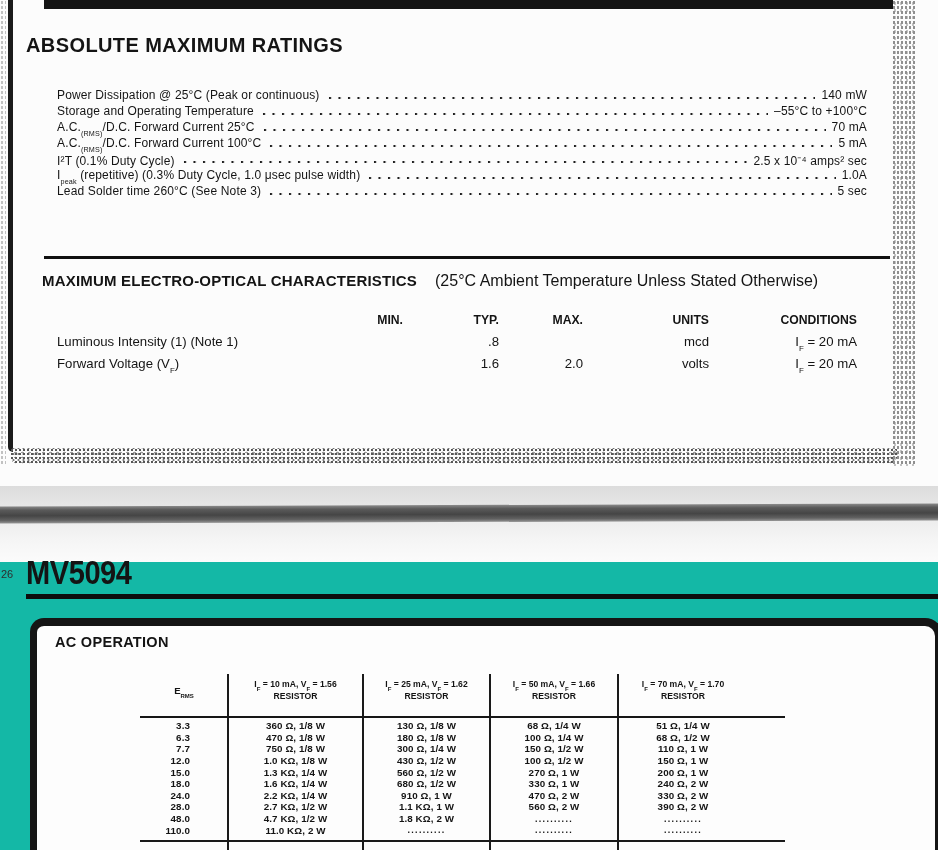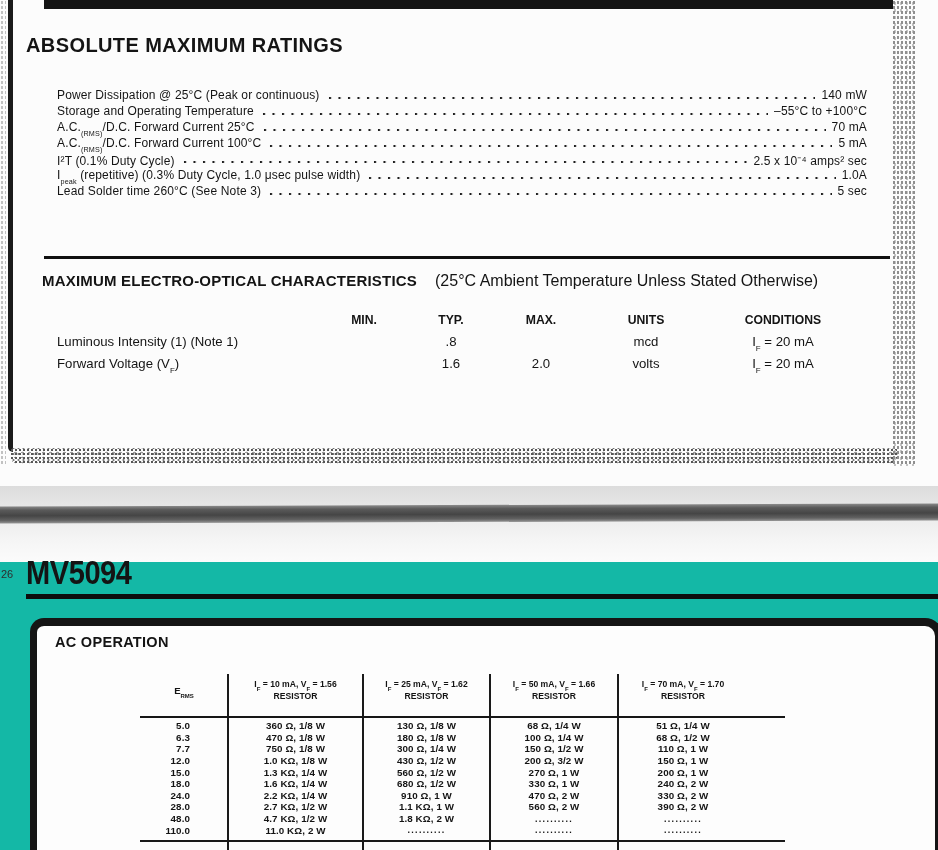--- a/index.html
+++ b/index.html
@@ -47,21 +47,21 @@
   }
   .rline .val{flex:0 0 auto;}
   .rule1{left:44px;top:256px;width:846px;height:3px;background:#101010;}
   .h-eo-row{left:42px;top:272px;display:flex;align-items:baseline;white-space:nowrap;}
   .h-eo{font-size:15px;font-weight:700;letter-spacing:.2px;}
   .h-eo-sub{font-size:16px;margin-left:18px;}
   .eo{left:57px;top:310px;width:800px;}
   .eo-head,.eo-row{display:grid;grid-template-columns:268px 78px 96px 84px 126px 148px;align-items:center;}
   .eo-head{font-weight:700;font-size:12.2px;height:20px;}
   .eo-row{font-size:13.2px;height:22px;}
-  .eo-head div,.eo-row .c{text-align:center;}
+  .eo-head div,.eo-row .c{text-align:right;}
   .eo-label{text-align:left;}
 
   
   .strip{left:0;top:486px;width:938px;height:76px;
     background:linear-gradient(180deg,#dcdcdc 0%,#e5e5e5 22%,#ededed 45%,#f6f6f6 75%,#fbfbfb 100%);}
   .dark-bar{left:0;top:505px;width:938px;height:17px;transform:rotate(-0.18deg);
     background:linear-gradient(180deg,#8a8a8a 0%,#5a5a5a 22%,#454545 55%,#616161 82%,#969696 100%);}
 
   
   .page2{left:0;top:562px;width:938px;height:288px;background:#14b8a6;}
@@ -203,39 +203,39 @@
         </div>
       </div>
 
       <div class="abs vline v1"></div>
       <div class="abs vline v2"></div>
       <div class="abs vline v3"></div>
       <div class="abs vline v4"></div>
       <div class="abs head-rule"></div>
 
       <div class="abs ac-rows" id="ac-rows">
-          <div class="ac-cell c0">5.0</div>
+          <div class="ac-cell c0">3.3</div>
           <div class="ac-cell c1">360 Ω, 1/8 W</div>
           <div class="ac-cell c2">130 Ω, 1/8 W</div>
           <div class="ac-cell c3">68 Ω, 1/4 W</div>
           <div class="ac-cell c4">51 Ω, 1/4 W</div>
           <div class="ac-cell c0">6.3</div>
           <div class="ac-cell c1">470 Ω, 1/8 W</div>
           <div class="ac-cell c2">180 Ω, 1/8 W</div>
           <div class="ac-cell c3">100 Ω, 1/4 W</div>
           <div class="ac-cell c4">68 Ω, 1/2 W</div>
           <div class="ac-cell c0">7.7</div>
           <div class="ac-cell c1">750 Ω, 1/8 W</div>
           <div class="ac-cell c2">300 Ω, 1/4 W</div>
           <div class="ac-cell c3">150 Ω, 1/2 W</div>
           <div class="ac-cell c4">110 Ω, 1 W</div>
           <div class="ac-cell c0">12.0</div>
           <div class="ac-cell c1">1.0 KΩ, 1/8 W</div>
           <div class="ac-cell c2">430 Ω, 1/2 W</div>
-          <div class="ac-cell c3">200 Ω, 3/2 W</div>
+          <div class="ac-cell c3">100 Ω, 1/2 W</div>
           <div class="ac-cell c4">150 Ω, 1 W</div>
           <div class="ac-cell c0">15.0</div>
           <div class="ac-cell c1">1.3 KΩ, 1/4 W</div>
           <div class="ac-cell c2">560 Ω, 1/2 W</div>
           <div class="ac-cell c3">270 Ω, 1 W</div>
           <div class="ac-cell c4">200 Ω, 1 W</div>
           <div class="ac-cell c0">18.0</div>
           <div class="ac-cell c1">1.6 KΩ, 1/4 W</div>
           <div class="ac-cell c2">680 Ω, 1/2 W</div>
           <div class="ac-cell c3">330 Ω, 1 W</div>

